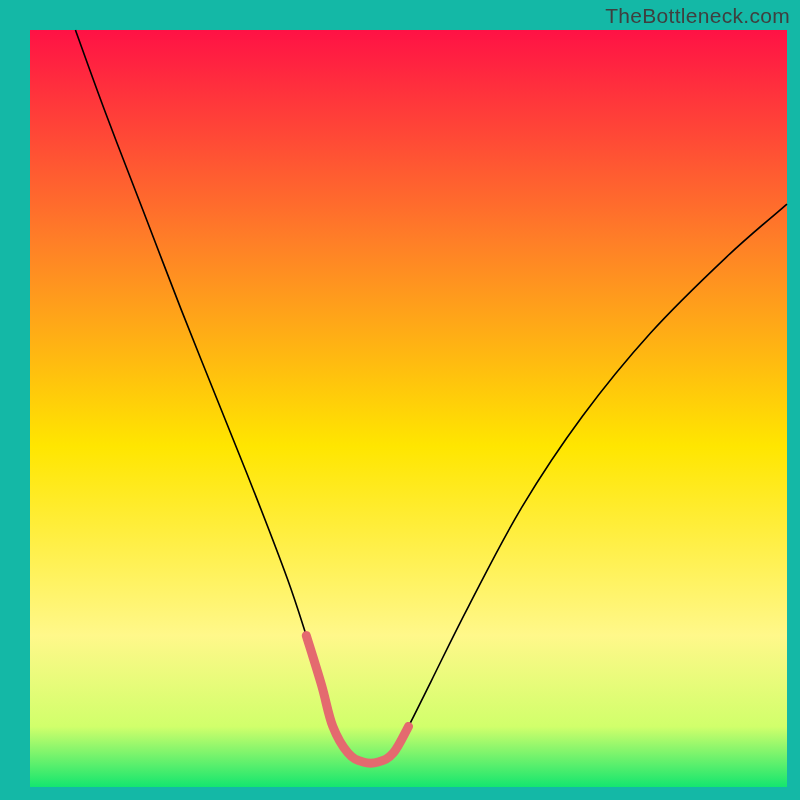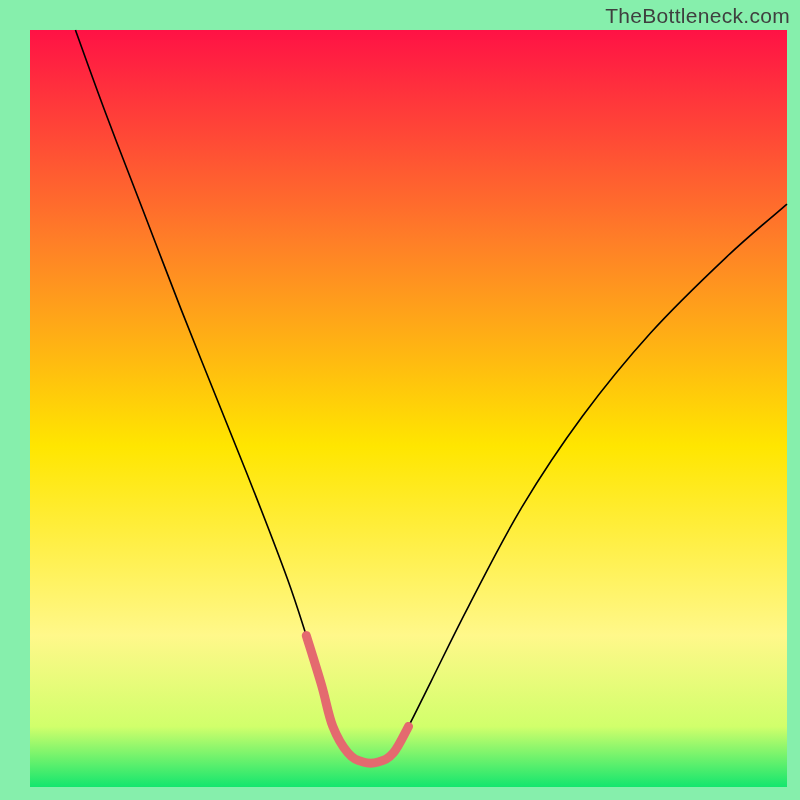--- a/index.html
+++ b/index.html
@@ -8,21 +8,21 @@
     width: 800px;
     height: 800px;
     background: #000;
     overflow: hidden;
     font-family: Arial, Helvetica, sans-serif;
   }
   .stage {
     position: relative;
     width: 800px;
     height: 800px;
-    background: #86efac;
+    background: #14b8a6;
   }
   .watermark {
     position: absolute;
     top: 4px;
     right: 10px;
     color: #3f3f3f;
     font-size: 21px;
     font-weight: 500;
     letter-spacing: 0.3px;
     z-index: 5;

